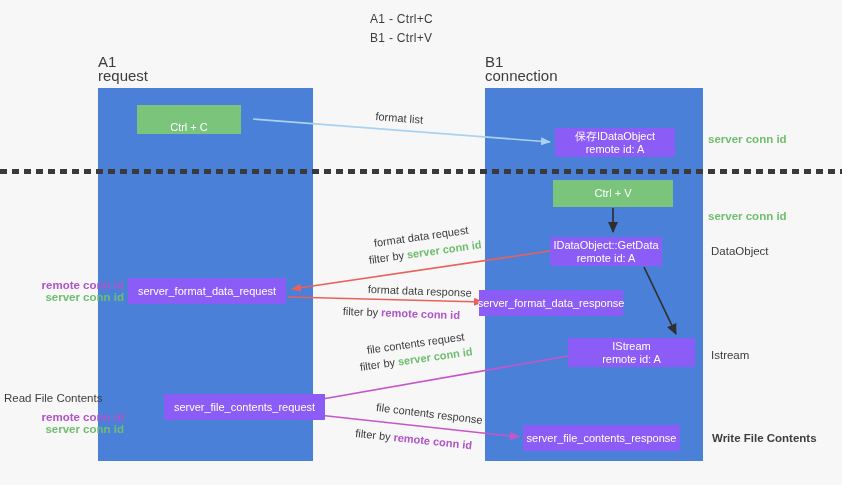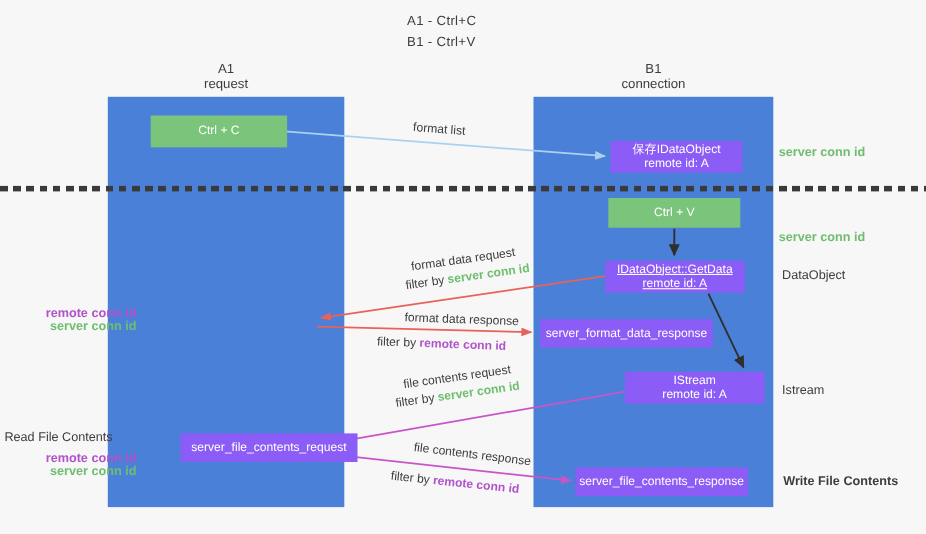--- a/index.html
+++ b/index.html
@@ -1,20 +1,20 @@
 <!DOCTYPE html>
 <html><head>
 <meta charset="utf-8">
 <style>
   html,body{margin:0;padding:0;background:#f7f7f7;}
   .canvas{position:relative;width:842px;height:485px;background:#f7f7f7;overflow:hidden;
           font-family:"Liberation Sans",sans-serif;color:#3d3d3d;}
   .abs{position:absolute;}
   .title{font-size:12px;line-height:19px;color:#3d3d3d;letter-spacing:.3px;}
-  .col-header{text-align:center;font-size:12px;line-height:14px;color:#3d3d3d;}
+  .col-header{text-align:left;font-size:15px;line-height:14px;color:#3d3d3d;}
   .lane{background:#4a80d8;}
   .dotted{height:5px;background:repeating-linear-gradient(90deg,#3a3a3a 0 7px,rgba(0,0,0,0) 7px 12px);}
   .node{display:flex;flex-direction:column;align-items:center;justify-content:center;
         color:#ffffff;font-size:11px;line-height:13px;text-align:center;}
   .green-box{background:#7ac47c;}
   .orange-box{background:#8b5cf6;}
   .lbl{font-size:11px;color:#3c3c3c;white-space:nowrap;transform-origin:left top;}
   .side{font-size:11.5px;white-space:nowrap;}
   .green-t{color:#6fbe6f;font-weight:bold;}
   .purple-t{color:#b153c9;font-weight:bold;}
@@ -63,40 +63,43 @@
     </defs>
     <line x1="253" y1="119" x2="550" y2="142" stroke="#a8d2f0" stroke-width="1.6" marker-end="url(#mBlue)"></line>
     <line x1="613" y1="208" x2="613" y2="232" stroke="#2f2f2f" stroke-width="1.7" marker-end="url(#mBlk)"></line>
     <line x1="550" y1="251" x2="292" y2="289" stroke="#e8625a" stroke-width="1.6" marker-end="url(#mRed)"></line>
     <line x1="288" y1="297" x2="483" y2="302" stroke="#e8625a" stroke-width="1.6" marker-end="url(#mRed)"></line>
     <line x1="644" y1="267" x2="676" y2="334" stroke="#2f2f2f" stroke-width="1.7" marker-end="url(#mBlk)"></line>
     <line x1="568" y1="356" x2="294" y2="404" stroke="#c855c8" stroke-width="1.6" marker-end="url(#mMag)"></line>
     <line x1="291" y1="412" x2="519" y2="437" stroke="#c855c8" stroke-width="1.6" marker-end="url(#mMag)"></line>
   </svg>
 
-  <div class="abs node green-box" style="left:137px;top:105px;width:124px;height:29px;">
+  <div class="abs node green-box" style="left:137px;top:105px;width:104px;height:29px;justify-content:flex-end;">
     <div>Ctrl + C</div>
   </div>
 
   <div class="abs node orange-box" style="left:555px;top:128px;width:120px;height:29px;">
     <div>保存IDataObject</div>
     <div>remote id: A</div>
   </div>
 
   <div class="abs node green-box" style="left:553px;top:180px;width:120px;height:27px;">
     <div>Ctrl + V</div>
   </div>
 
-  <div class="abs node orange-box" style="left:550px;top:237px;width:127px;height:29px;text-decoration:underline;">
+  <div class="abs node orange-box" style="left:550px;top:237px;width:112px;height:29px;">
     <div>IDataObject::GetData</div>
     <div>remote id: A</div>
   </div>
 
+  <div class="abs node orange-box" style="left:128px;top:278px;width:158px;height:26px;">
+    <div>server_format_data_request</div>
+  </div>
 
-  <div class="abs node orange-box" style="left:491px;top:290px;width:157px;height:26px;">
+  <div class="abs node orange-box" style="left:479px;top:290px;width:144px;height:26px;">
     <div>server_format_data_response</div>
   </div>
 
   <div class="abs node orange-box" style="left:568px;top:338px;width:127px;height:29px;">
     <div>IStream</div>
     <div>remote id: A</div>
   </div>
 
   <div class="abs node orange-box" style="left:128px;top:394px;width:161px;height:26px;margin-left:36px;">
     <div>server_file_contents_request</div>

